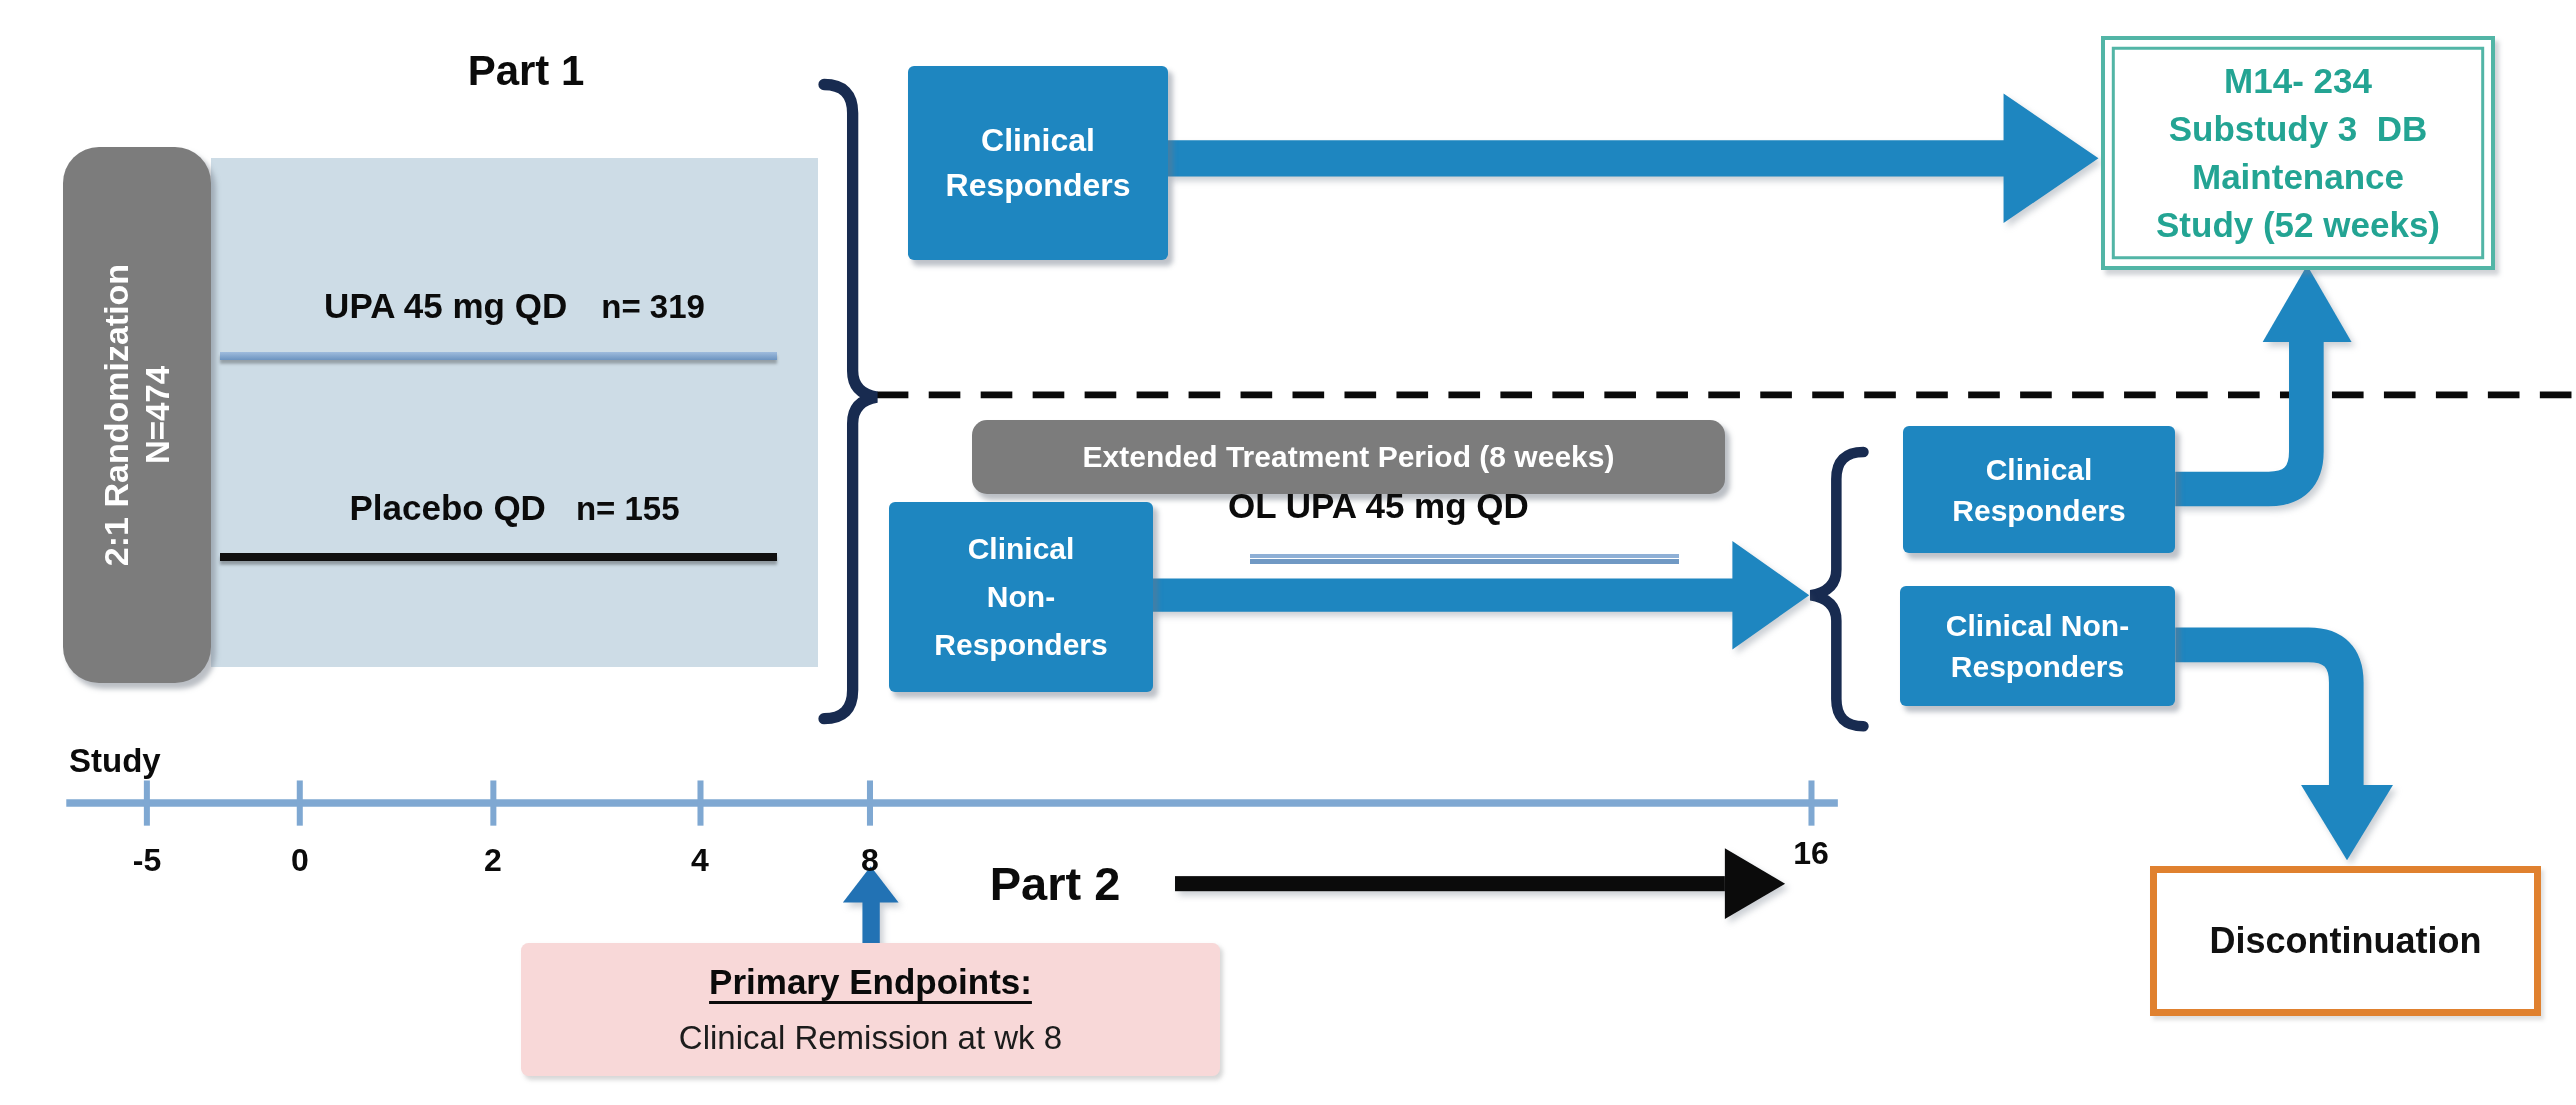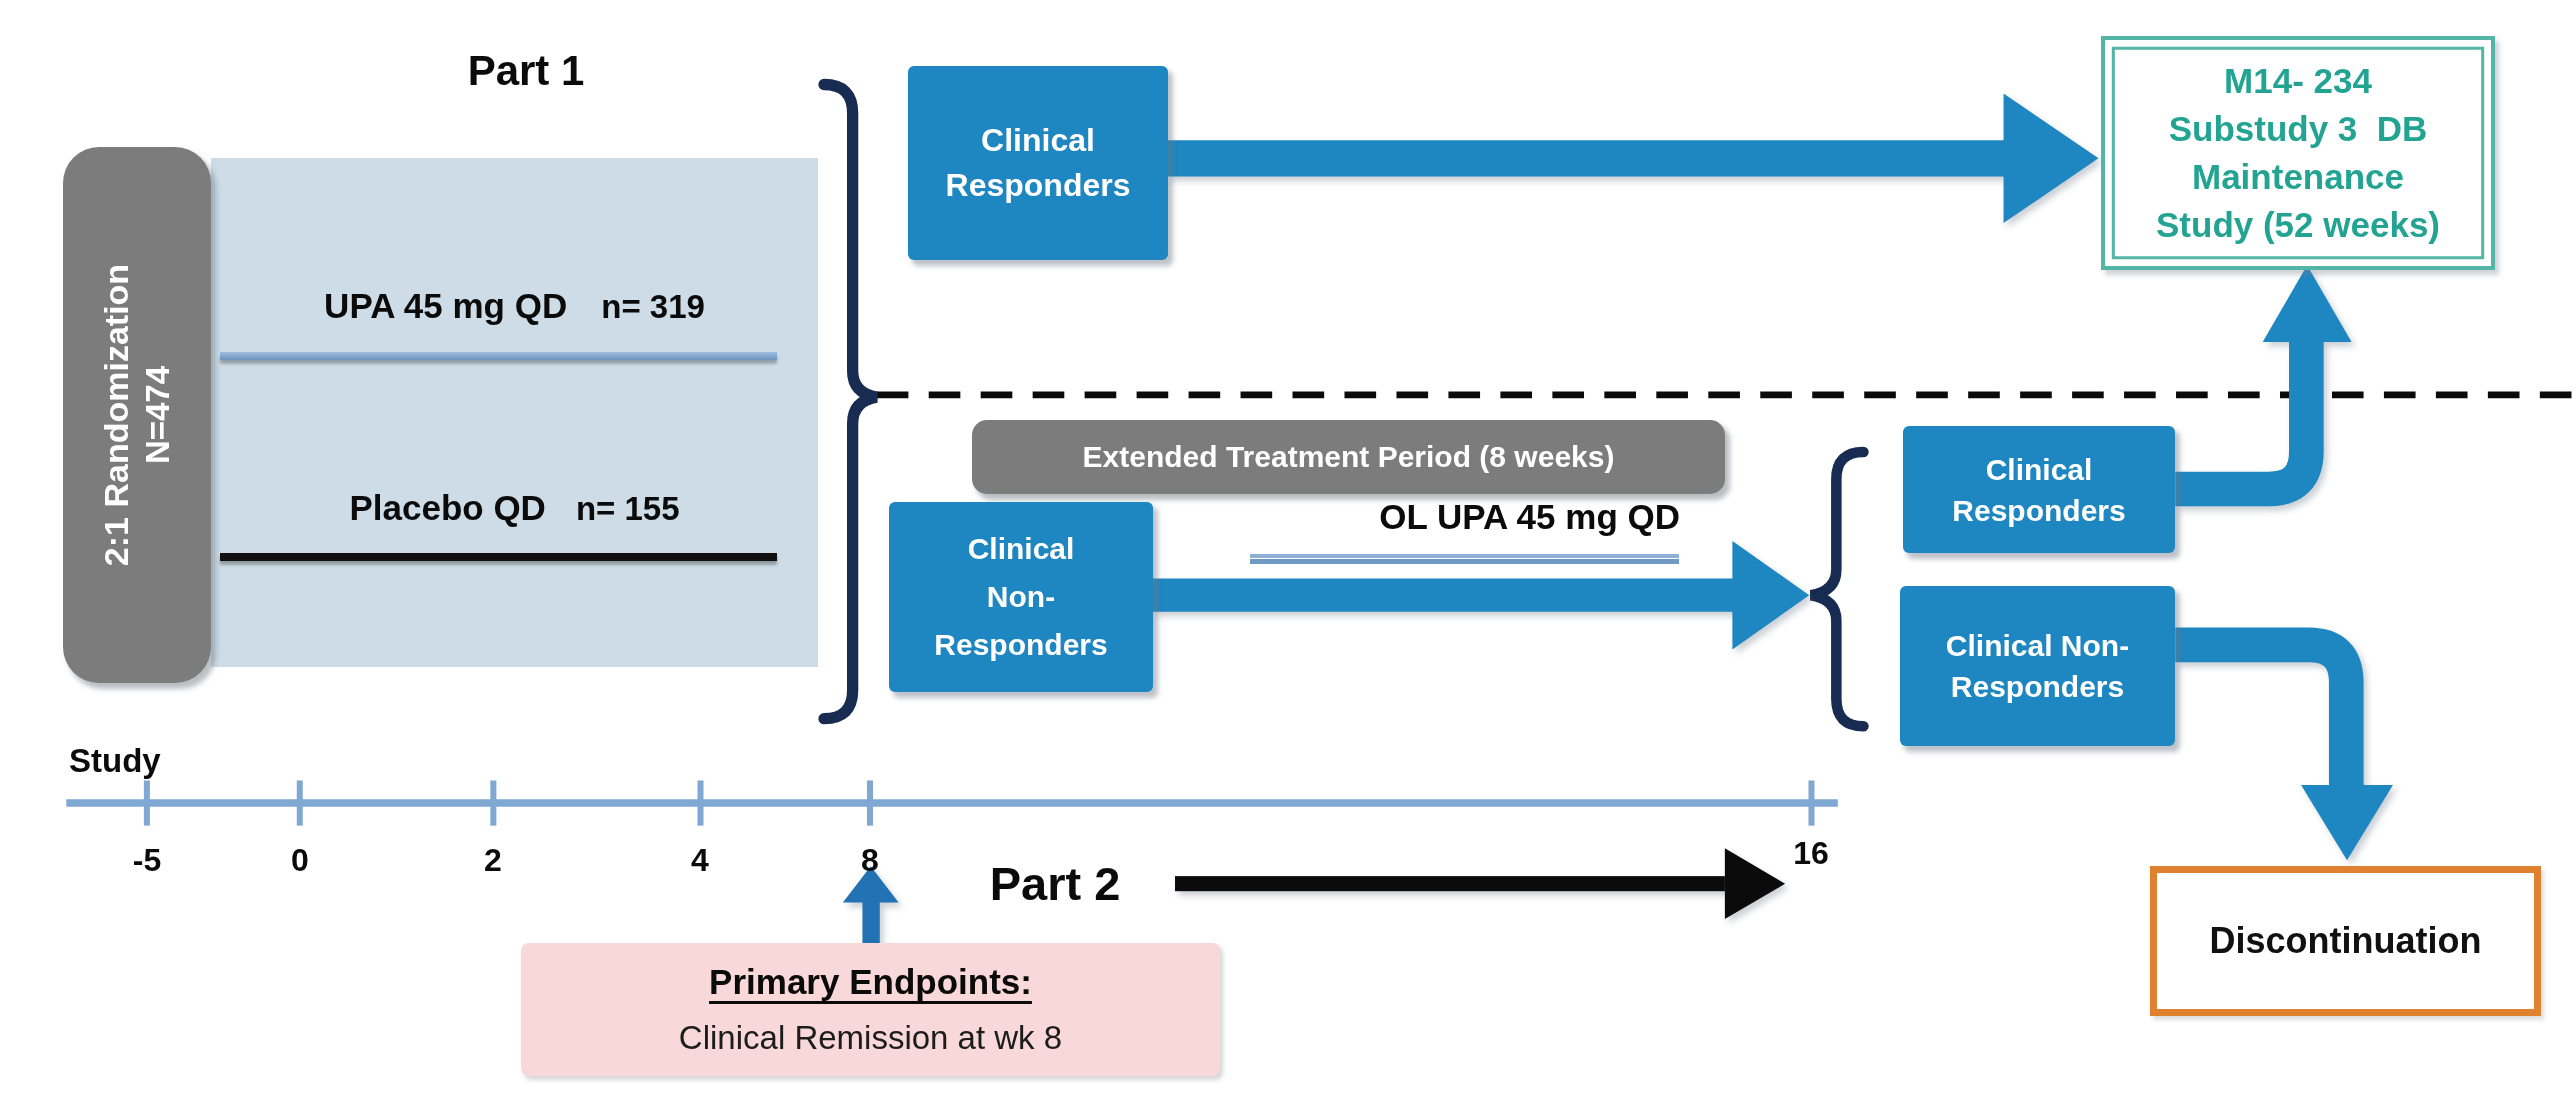--- a/index.html
+++ b/index.html
@@ -128,29 +128,29 @@
   <div class="box graybox" style="left:972px;top:420px;width:753px;height:74px;border-radius:15px;font-size:30px;">
     <span>Extended Treatment Period (8 weeks)</span>
   </div>
 
   <div class="box bluebox" style="left:889px;top:502px;width:264px;height:190px;font-size:30px;line-height:48px;">
     <span>Clinical</span>
     <span>Non-</span>
     <span>Responders</span>
   </div>
 
-  <div class="title" style="left:1228px;top:497px;width:452px;text-align:right;font-size:35px;">OL UPA 45 mg QD</div>
+  <div class="title" style="left:1228px;top:486px;width:452px;text-align:left;font-size:35px;">OL UPA 45 mg QD</div>
   <div class="divider" style="left:1250px;top:554px;width:429px;height:9.8px;background:linear-gradient(to bottom,#8FB0D6 0 42%,#ffffff 42% 55%,#7099C4 55% 100%);"></div>
 
   <div class="box bluebox" style="left:1903px;top:426px;width:272px;height:127px;font-size:30px;line-height:41px;">
     <span>Clinical</span>
     <span>Responders</span>
   </div>
 
-  <div class="box bluebox" style="left:1900px;top:586px;width:275px;height:160px;font-size:30px;line-height:41px;">
+  <div class="box bluebox" style="left:1900px;top:586px;width:275px;height:120px;font-size:30px;line-height:41px;">
     <span>Clinical Non-</span>
     <span>Responders</span>
   </div>
 
   <div class="orangebox" style="left:2150px;top:866px;width:377px;height:136px;">
     <span>Discontinuation</span>
   </div>
 
   <div class="title" style="left:69px;top:742px;font-size:33px;">Study</div>
 

